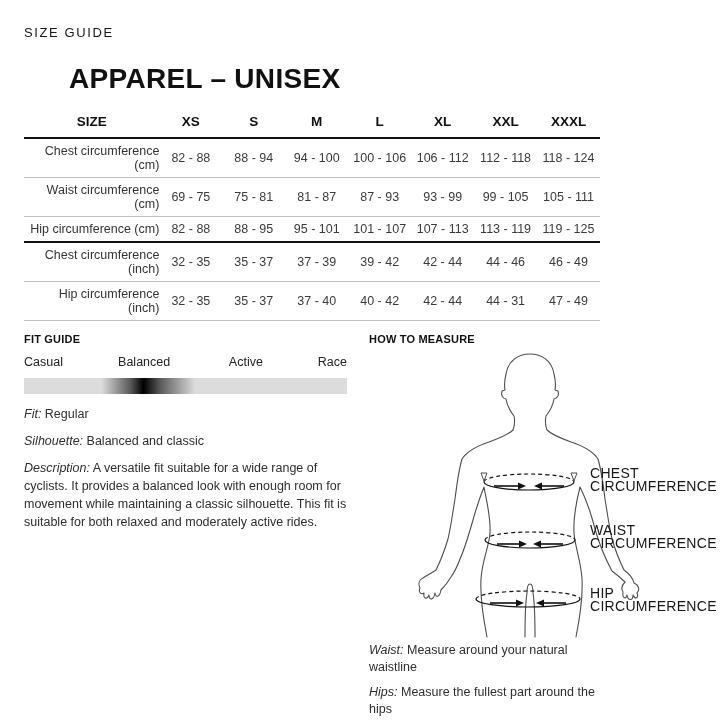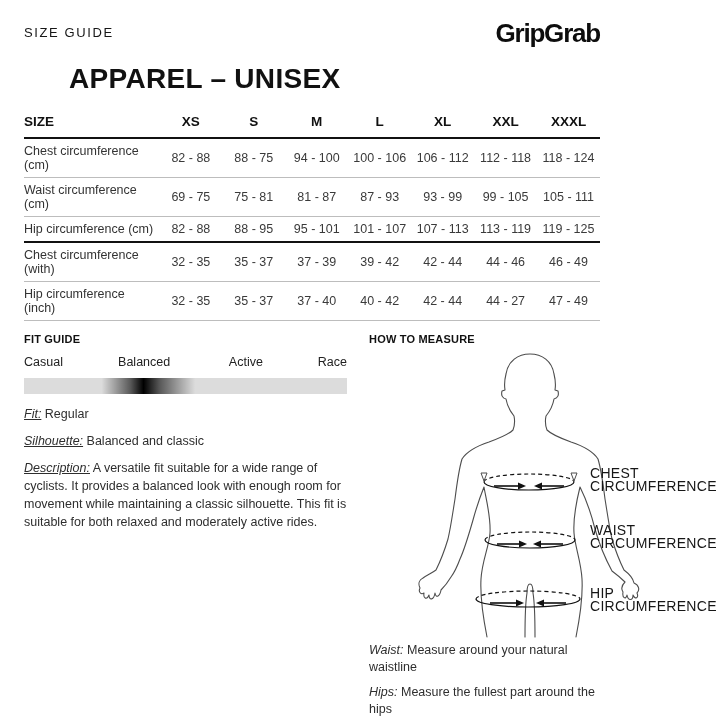--- a/index.html
+++ b/index.html
@@ -16,23 +16,23 @@
   
   .topbar { display: flex; justify-content: space-between; align-items: flex-start; height: 28px; }
   .eyebrow { font-size: 13px; letter-spacing: 1.6px; padding-top: 5px; color: #161616; }
   .logo { font-size: 26px; font-weight: 800; letter-spacing: -1.2px; line-height: 1; color: #0d0d0d; }
 
   .title { margin-top: 16px; font-size: 28px; font-weight: 800; letter-spacing: 0.3px; line-height: 1.1; color: #111; margin-left: 45px; }
 
   
   table { width: 100%; border-collapse: collapse; margin-top: 14px; }
   th { font-size: 13.5px; font-weight: 700; text-align: center; padding: 5px 0 8px; border-bottom: 2px solid #111; color: #111; }
-  th.c0 { text-align: left; }
+  th.c0 { text-align: center; }
   td { font-size: 12.5px; color: #3a3a3a; text-align: center; padding: 5px 0; border-bottom: 1px solid #bdbdbd; }
-  td.c0 { text-align: left; color: #333; }
+  td.c0 { text-align: right; color: #333; }
   tr.group-end td { border-bottom: 2px solid #111; }
 
   
   .columns { display: flex; margin-top: 12px; }
   .left-col { width: 323px; flex: none; }
   .right-col { flex: 1; margin-left: 22px; position: relative; }
   h2 { font-size: 11px; font-weight: 800; margin: 0; letter-spacing: 0.2px; color: #111; }
 
   .scale { position: relative; height: 41px; margin-top: 10px; }
   .scale-label { position: absolute; top: 0; font-size: 12.5px; color: #222; white-space: nowrap; }
@@ -42,40 +42,39 @@
   .sl-3 { right: 0; }
   .bar {
     position: absolute; left: 0; right: 0; top: 23px; height: 16px;
     background-color: #dcdcdc;
     background-image: linear-gradient(90deg,
       rgba(0,0,0,0) 24%, rgba(0,0,0,0.6) 33%, rgba(0,0,0,1) 37%,
       rgba(0,0,0,0.6) 42%, rgba(0,0,0,0) 53%);
   }
 
   .detail { margin: 9px 0 0; font-size: 12.5px; line-height: 1.45; color: #2e2e2e; }
-  .detail i { font-style: italic; text-decoration: underline; }
+  .detail i { font-style: italic; }
 
   .figure { position: relative; height: 288px; margin-top: 2px; }
   .figure svg { position: absolute; left: 24px; top: 0; }
   .fig-label { position: absolute; font-size: 14px; line-height: 13px; font-weight: 500; letter-spacing: 0.3px; color: #161616; white-space: nowrap; }
   .fl-chest { left: 221px; top: 120px; }
   .fl-waist { left: 221px; top: 177px; }
   .fl-hip   { left: 221px; top: 240px; }
 
   .measure-note { margin: 7px 0 0; font-size: 12.5px; line-height: 1.4; color: #2e2e2e; }
   .measure-note i { font-style: italic; }
 </style>
 </head>
 <body>
 
 <div class="page">
 
   <div class="topbar">
     <div class="eyebrow">SIZE GUIDE</div>
-    <div class="logo">GripGrab</div>
   </div>
 
   <div class="title">APPAREL – UNISEX</div>
 
   <table>
     <colgroup>
       <col style="width:23.5%">
       <col style="width:10.93%">
         <col style="width:10.93%">
         <col style="width:10.93%">
@@ -93,21 +92,21 @@
         <th>L</th>
         <th>XL</th>
         <th>XXL</th>
         <th>XXXL</th>
       </tr>
     </thead>
     <tbody>
       <tr>
         <td class="c0">Chest circumference (cm)</td>
         <td>82 - 88</td>
-        <td>88 - 75</td>
+        <td>88 - 94</td>
         <td>94 - 100</td>
         <td>100 - 106</td>
         <td>106 - 112</td>
         <td>112 - 118</td>
         <td>118 - 124</td>
       </tr>
       <tr>
         <td class="c0">Waist circumference (cm)</td>
         <td>69 - 75</td>
         <td>75 - 81</td>
@@ -121,37 +120,37 @@
         <td class="c0">Hip circumference (cm)</td>
         <td>82 - 88</td>
         <td>88 - 95</td>
         <td>95 - 101</td>
         <td>101 - 107</td>
         <td>107 - 113</td>
         <td>113 - 119</td>
         <td>119 - 125</td>
       </tr>
       <tr>
-        <td class="c0">Chest circumference (with)</td>
+        <td class="c0">Chest circumference (inch)</td>
         <td>32 - 35</td>
         <td>35 - 37</td>
         <td>37 - 39</td>
         <td>39 - 42</td>
         <td>42 - 44</td>
         <td>44 - 46</td>
         <td>46 - 49</td>
       </tr>
       <tr>
         <td class="c0">Hip circumference (inch)</td>
         <td>32 - 35</td>
         <td>35 - 37</td>
         <td>37 - 40</td>
         <td>40 - 42</td>
         <td>42 - 44</td>
-        <td>44 - 27</td>
+        <td>44 - 31</td>
         <td>47 - 49</td>
       </tr>
     </tbody>
   </table>
 
   <div class="columns">
 
     <div class="left-col">
       <h2>FIT GUIDE</h2>
 

